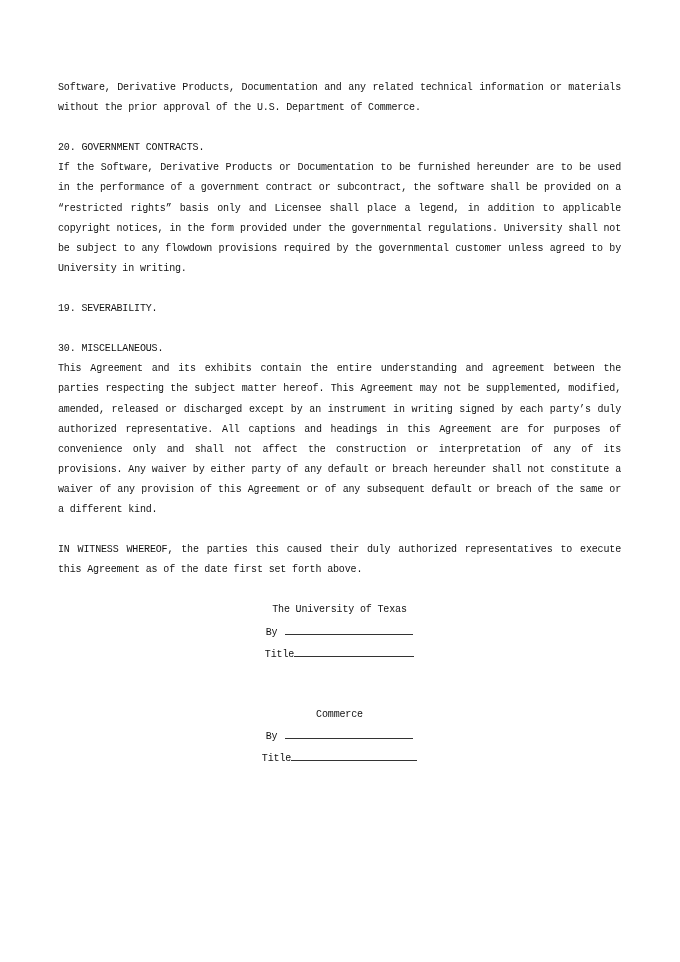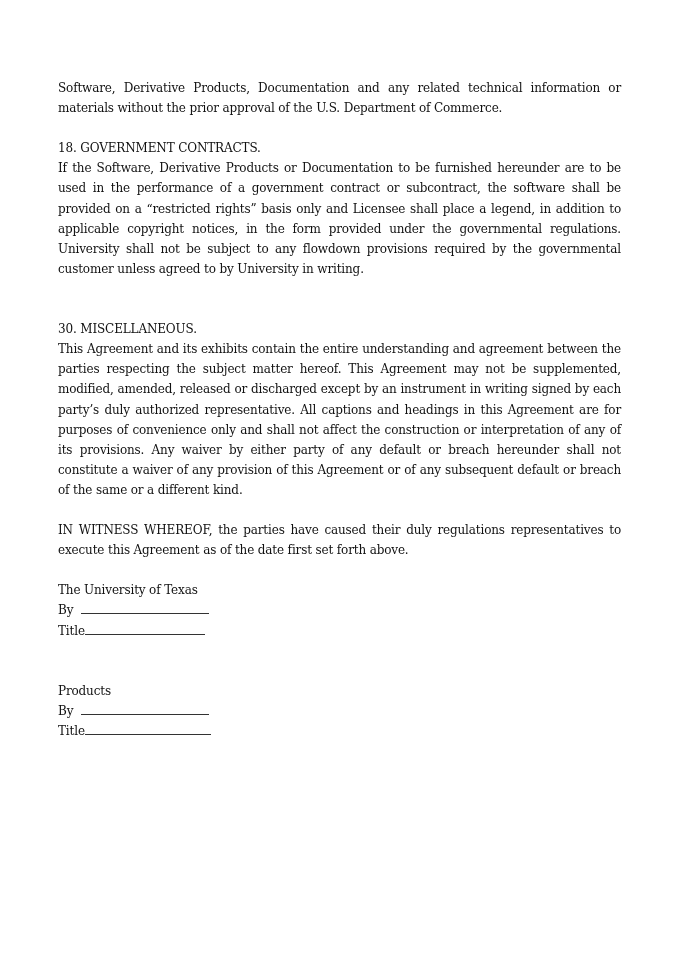--- a/index.html
+++ b/index.html
@@ -13,38 +13,40 @@
       position: relative;
       overflow: hidden;
       font-family: "DejaVu Serif", "Liberation Serif", serif;
       color: #111111;
     }
     .page {
       position: absolute;
       left: 58px;
       top: 78px;
       width: 563px;
-      font-size: 12px;
+      font-size: 10px;
       line-height: 20.1px;
       letter-spacing: -0.15px;
+      font-family: Liberation Mono, monospace;
     }
     .para {
       margin: 0;
       text-align: justify;
       text-align-last: left;
     }
     .gap {
       height: 20.1px;
     }
     .heading {
       margin: 0;
     }
     .sig-line {
       margin: 0;
       white-space: pre;
+      text-align: center;
     }
     .underline {
       display: inline-block;
       border-bottom: 1px solid #333333;
       height: 13px;
       vertical-align: baseline;
     }
     .by-line { width: 128px; margin-left: 8px; }
     .title-line-1 { width: 120px; }
     .title-line-2 { width: 126px; }
@@ -52,45 +54,46 @@
   </style>
 </head>
 <body>
 
 <div class="page">
 
   <p class="para">Software, Derivative Products, Documentation and any related technical information or materials without the prior approval of the U.S. Department of Commerce.</p>
   <div class="gap"></div>
 
   <section>
-    <p class="heading">18. GOVERNMENT CONTRACTS.</p>
+    <p class="heading">20. GOVERNMENT CONTRACTS.</p>
     <p class="para"> If the Software, Derivative Products or Documentation to be furnished hereunder are to be used in the performance of a government contract or subcontract, the software shall be provided on a “restricted rights” basis only and Licensee shall place a legend, in addition to applicable copyright notices, in the form provided under the governmental regulations. University shall not be subject to any flowdown provisions required by the governmental customer unless agreed to by University in writing.</p>
   </section>
   <div class="gap"></div>
 
   <section>
+    <p class="heading">19. SEVERABILITY.</p>
   </section>
   <div class="gap"></div>
 
   <section>
     <p class="heading">30. MISCELLANEOUS.</p>
     <p class="para"> This Agreement and its exhibits contain the entire understanding and agreement between the parties respecting the subject matter hereof. This Agreement may not be supplemented, modified, amended, released or discharged except by an instrument in writing signed by each party’s duly authorized representative. All captions and headings in this Agreement are for purposes of convenience only and shall not affect the construction or interpretation of any of its provisions. Any waiver by either party of any default or breach hereunder shall not constitute a waiver of any provision of this Agreement or of any subsequent default or breach of the same or a different kind.</p>
   </section>
   <div class="gap"></div>
 
-  <p class="para">IN WITNESS WHEREOF, the parties have caused their duly regulations representatives to execute this Agreement as of the date first set forth above.</p>
+  <p class="para">IN WITNESS WHEREOF, the parties this caused their duly authorized representatives to execute this Agreement as of the date first set forth above.</p>
   <div class="gap"></div>
 
   <div>
     <p class="sig-line">The University of Texas</p>
     <p class="sig-line"><span>By</span><span class="underline by-line"></span></p>
     <p class="sig-line"><span>Title</span><span class="underline title-line-1"></span></p>
   </div>
 
   <div class="spacer-big"></div>
 
   <div>
-    <p class="sig-line">Products</p>
+    <p class="sig-line">Commerce</p>
     <p class="sig-line"><span>By</span><span class="underline by-line"></span></p>
     <p class="sig-line"><span>Title</span><span class="underline title-line-2"></span></p>
   </div>
 
 </div>
 
 </body></html>

